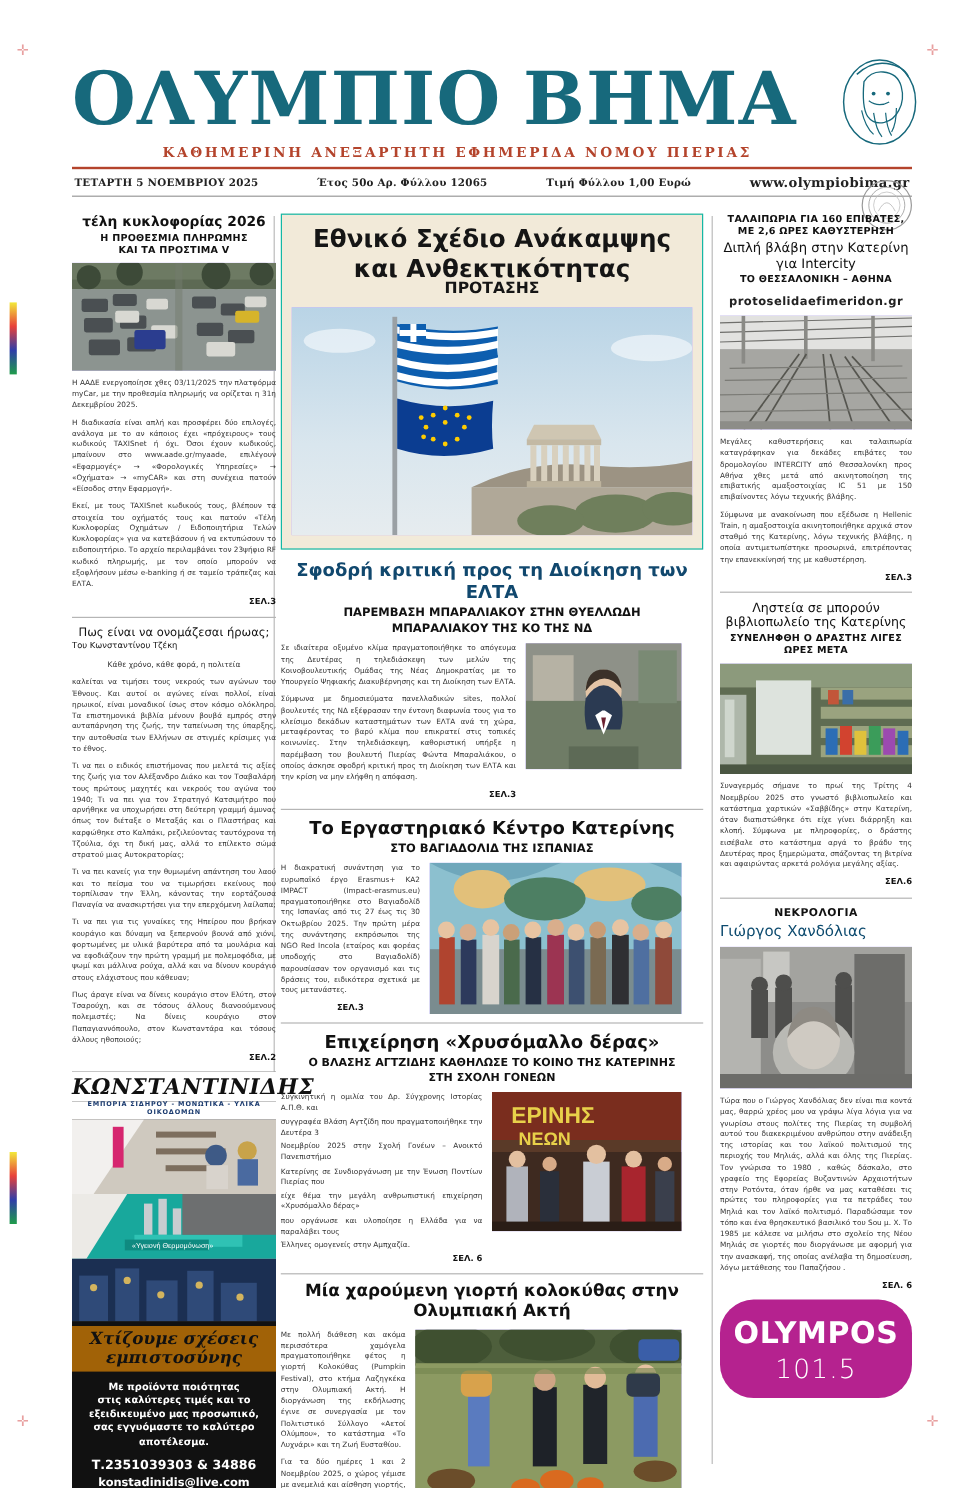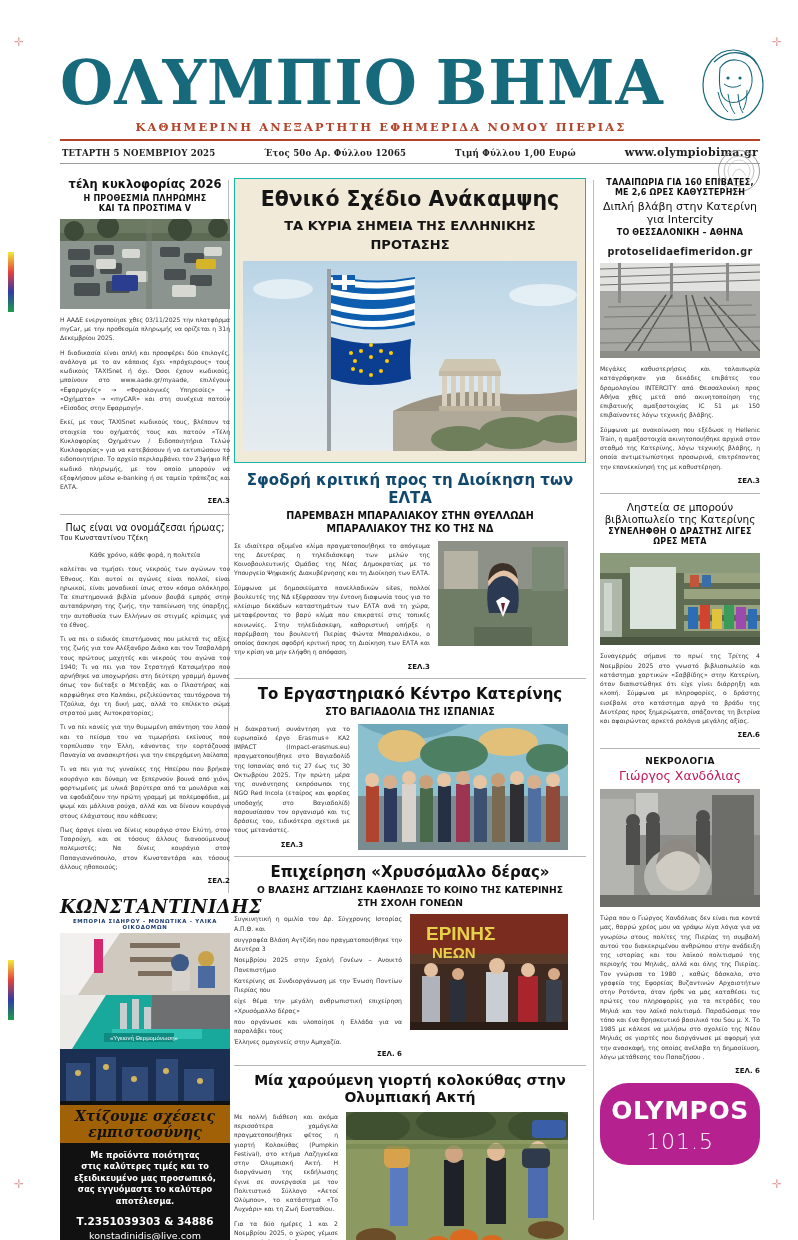--- a/index.html
+++ b/index.html
@@ -62,21 +62,21 @@
 
   
   .ad{background:#111;color:#fff;text-align:center;padding:0 0 9px 0;}
   .ad-name{font-family:"DejaVu Serif","Liberation Serif",serif;font-style:italic;font-weight:bold;
      font-size:18px;letter-spacing:.5px;color:#111;background:#fff;padding:3px 0 1px 0;}
   .ad-sub{font-size:5.4px;letter-spacing:.7px;font-weight:bold;color:#1b3b6f;background:#fff;padding-bottom:3px;}
   .ad-motto{font-family:"DejaVu Serif","Liberation Serif",serif;font-style:italic;font-weight:bold;
      font-size:14px;color:#111;background:#a16207;padding:3px 0;}
   .ad-body{font-size:8.2px;line-height:1.4;font-weight:bold;padding:7px 6px 2px 6px;}
   .ad-tel{font-size:10.5px;font-weight:bold;margin-top:6px;}
-  .ad-mail{font-size:9.5px;font-weight:normal;margin-top:3px;}
+  .ad-mail{font-size:9.5px;font-weight:bold;margin-top:3px;}
 
   
   .radio{background:#b5228f;border-radius:28px;text-align:center;color:#fff;padding:13px 0 11px 0;}
   .radio .rname{font-family:"DejaVu Sans","Liberation Sans",sans-serif;font-weight:bold;font-size:25px;letter-spacing:.5px;}
   .radio .rfreq{font-size:22px;font-weight:300;margin-top:4px;letter-spacing:1px;}
 </style>
 </head>
 <body>
 
 <div class="page">
@@ -244,21 +244,21 @@
 αποτέλεσμα.</div>
       <div class="ad-tel">Τ.2351039303 &amp; 34886</div>
       <div class="ad-mail">konstadinidis@live.com</div>
     </div>
   </div>
 
   <div class="col-c">
 
     <div class="lead">
       <h1>Εθνικό Σχέδιο Ανάκαμψης</h1>
-      <h2>ΤΑ ΚΥΡΙΑ ΣΗΜΕΙΑ ΤΗΣ ΕΛΛΗΝΙΚΗΣ</h2>
+      <h1>και Ανθεκτικότητας</h1>
       <h2 style="margin-top:-4px;">ΠΡΟΤΑΣΗΣ</h2>
       <div class="photo" style="width:334px;height:190px;">
         <svg width="334" height="190" viewBox="0 0 334 190" preserveAspectRatio="none">
           <defs>
             <linearGradient id="sky" x1="0" y1="0" x2="0" y2="1">
               <stop offset="0%" stop-color="#b9d4e6"></stop>
                 <stop offset="60%" stop-color="#d9e6ee"></stop>
                 <stop offset="100%" stop-color="#e6ecef"></stop>
             </linearGradient>
           </defs>
@@ -584,21 +584,21 @@
       <div class="body-txt" style="margin-top:6px;">
         <p>Συναγερμός σήμανε το πρωί της Τρίτης 4 Νοεμβρίου 2025 στο γνωστό βιβλιοπωλείο και κατάστημα χαρτικών «Σαββίδης» στην Κατερίνη, όταν διαπιστώθηκε ότι είχε γίνει διάρρηξη και κλοπή. Σύμφωνα με πληροφορίες, ο δράστης εισέβαλε στο κατάστημα αργά το βράδυ της Δευτέρας προς ξημερώματα, σπάζοντας τη βιτρίνα και αφαιρώντας αρκετά ρολόγια μεγάλης αξίας.</p>
         <div style="text-align:right;"><span class="sel" style="float:none;">ΣΕΛ.6</span></div>
       </div>
     </div>
 
     <hr class="sep">
 
     <div>
       <div style="text-align:center;font-size:9px;font-weight:bold;color:#111;letter-spacing:.4px;">ΝΕΚΡΟΛΟΓΙΑ</div>
-      <div style="text-align:center;font-size:12.5px;color:#be185d;margin-top:2px;">Γιώργος Χανδόλιας</div>
+      <div style="font-size:12.5px;color:#0c4a6e;margin-top:2px;">Γιώργος Χανδόλιας</div>
       <div class="photo" style="width:160px;height:118px;margin-top:6px;">
         <svg width="160" height="118" viewBox="0 0 160 118" preserveAspectRatio="none">
           <rect width="160" height="118" fill="#8d8d8a"></rect>
           <rect x="0" y="0" width="160" height="46" fill="#a3a39f"></rect>
           <rect x="112" y="6" width="42" height="100" fill="#6d6d6a"></rect>
           <rect x="0" y="10" width="34" height="96" fill="#b4b4b0"></rect>
           <rect x="36" y="4" width="22" height="42" fill="#c7c7c3"></rect>
           <g fill="#4e4e4c">
               <rect x="26" y="36" width="14" height="40"></rect>
               <circle cx="33" cy="32" r="7"></circle>

